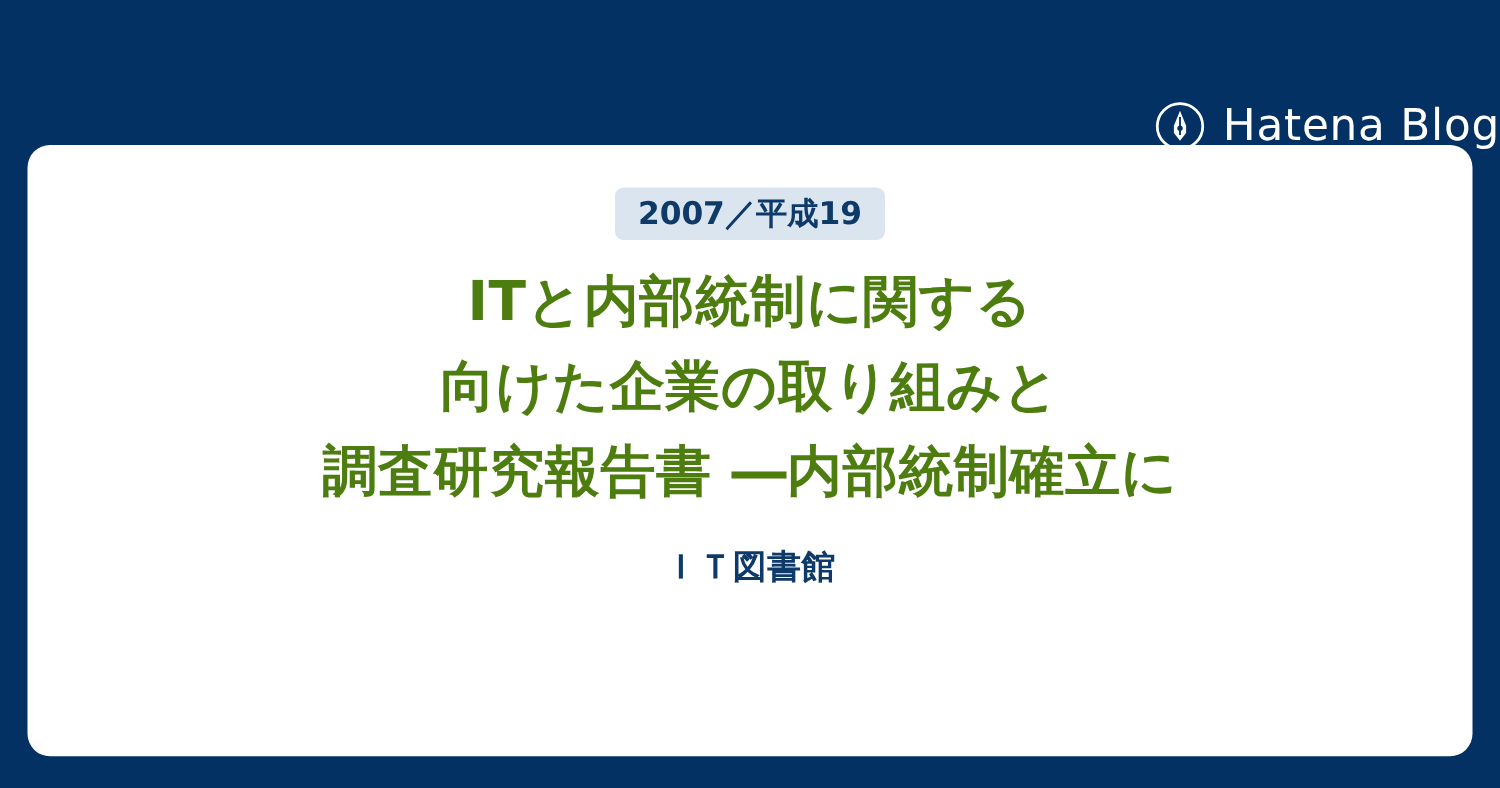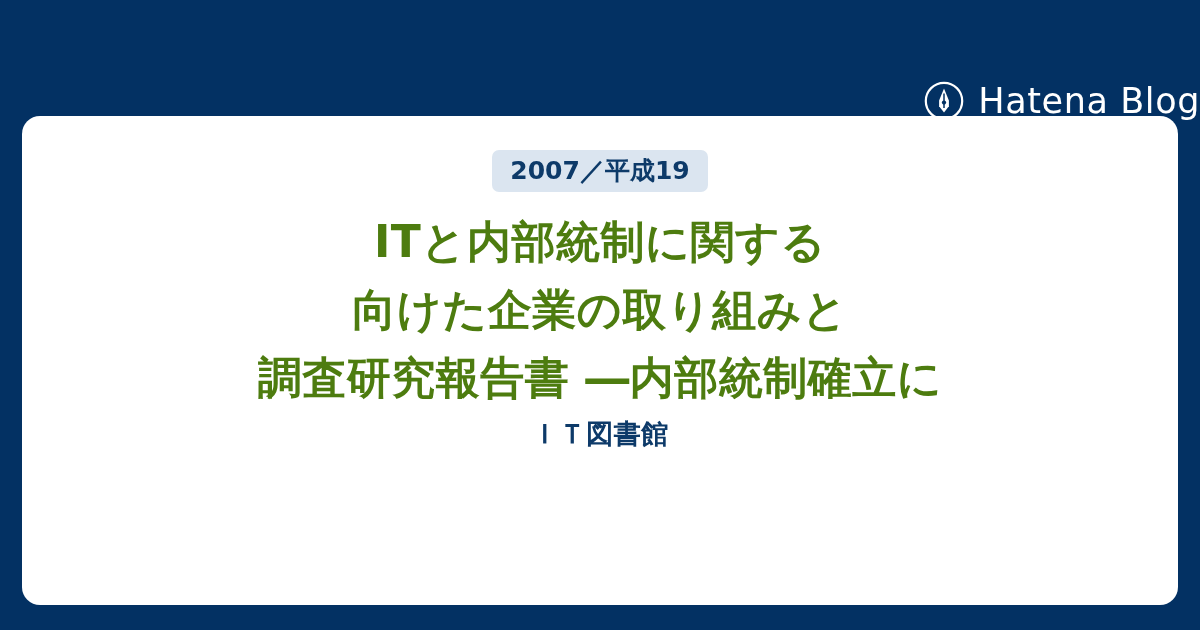--- a/index.html
+++ b/index.html
@@ -105,21 +105,21 @@
     white-space: nowrap;
   }
 
   
   .blog-name {
     color: #0d3a69;
     font-size: 27px;
     font-weight: 700;
     line-height: 1;
     text-align: right;
-    margin-top: 8px;
+    margin-top: 28px;
     letter-spacing: 0.5px;
     white-space: nowrap;
     font-family: "DejaVu Sans", "Liberation Sans", sans-serif;
   }
 </style>
 </head>
 <body>
 
 <div class="og-canvas">
 

